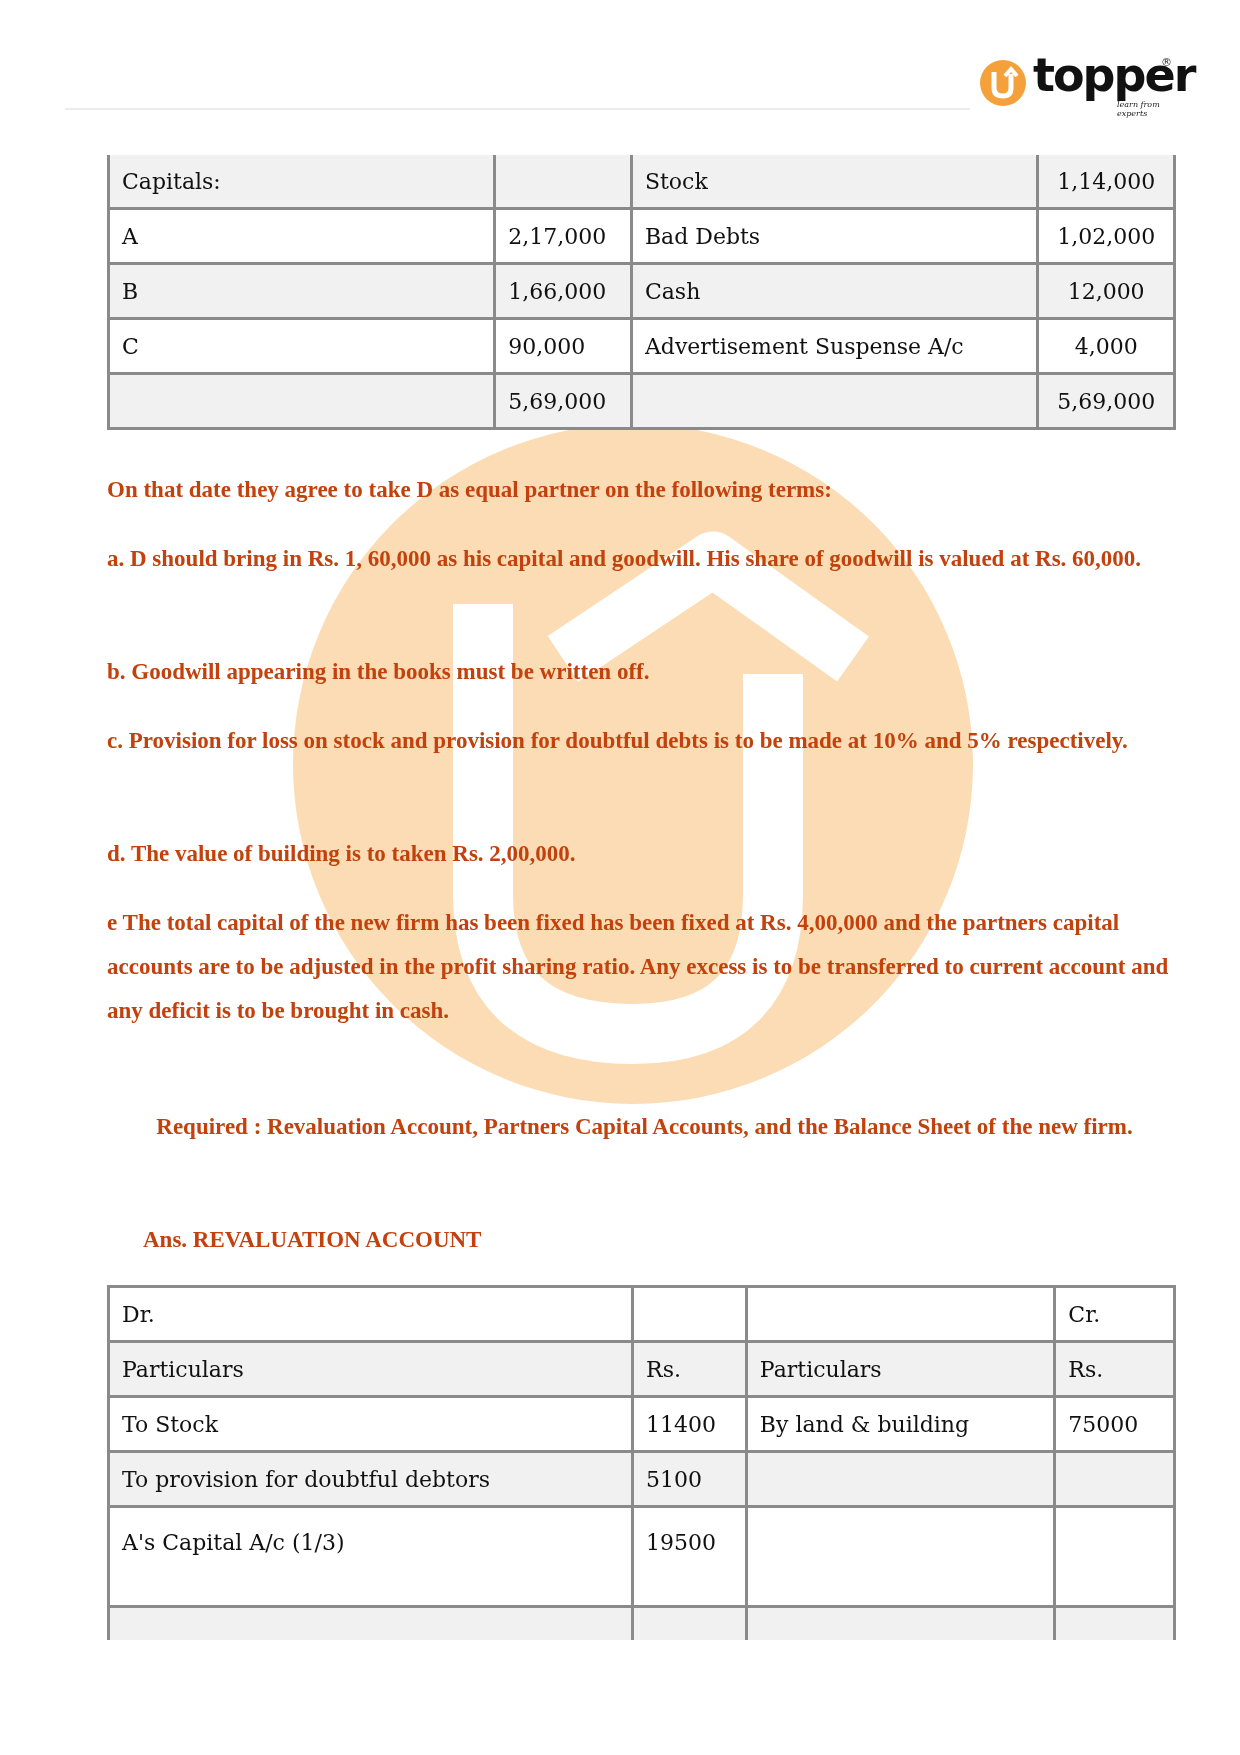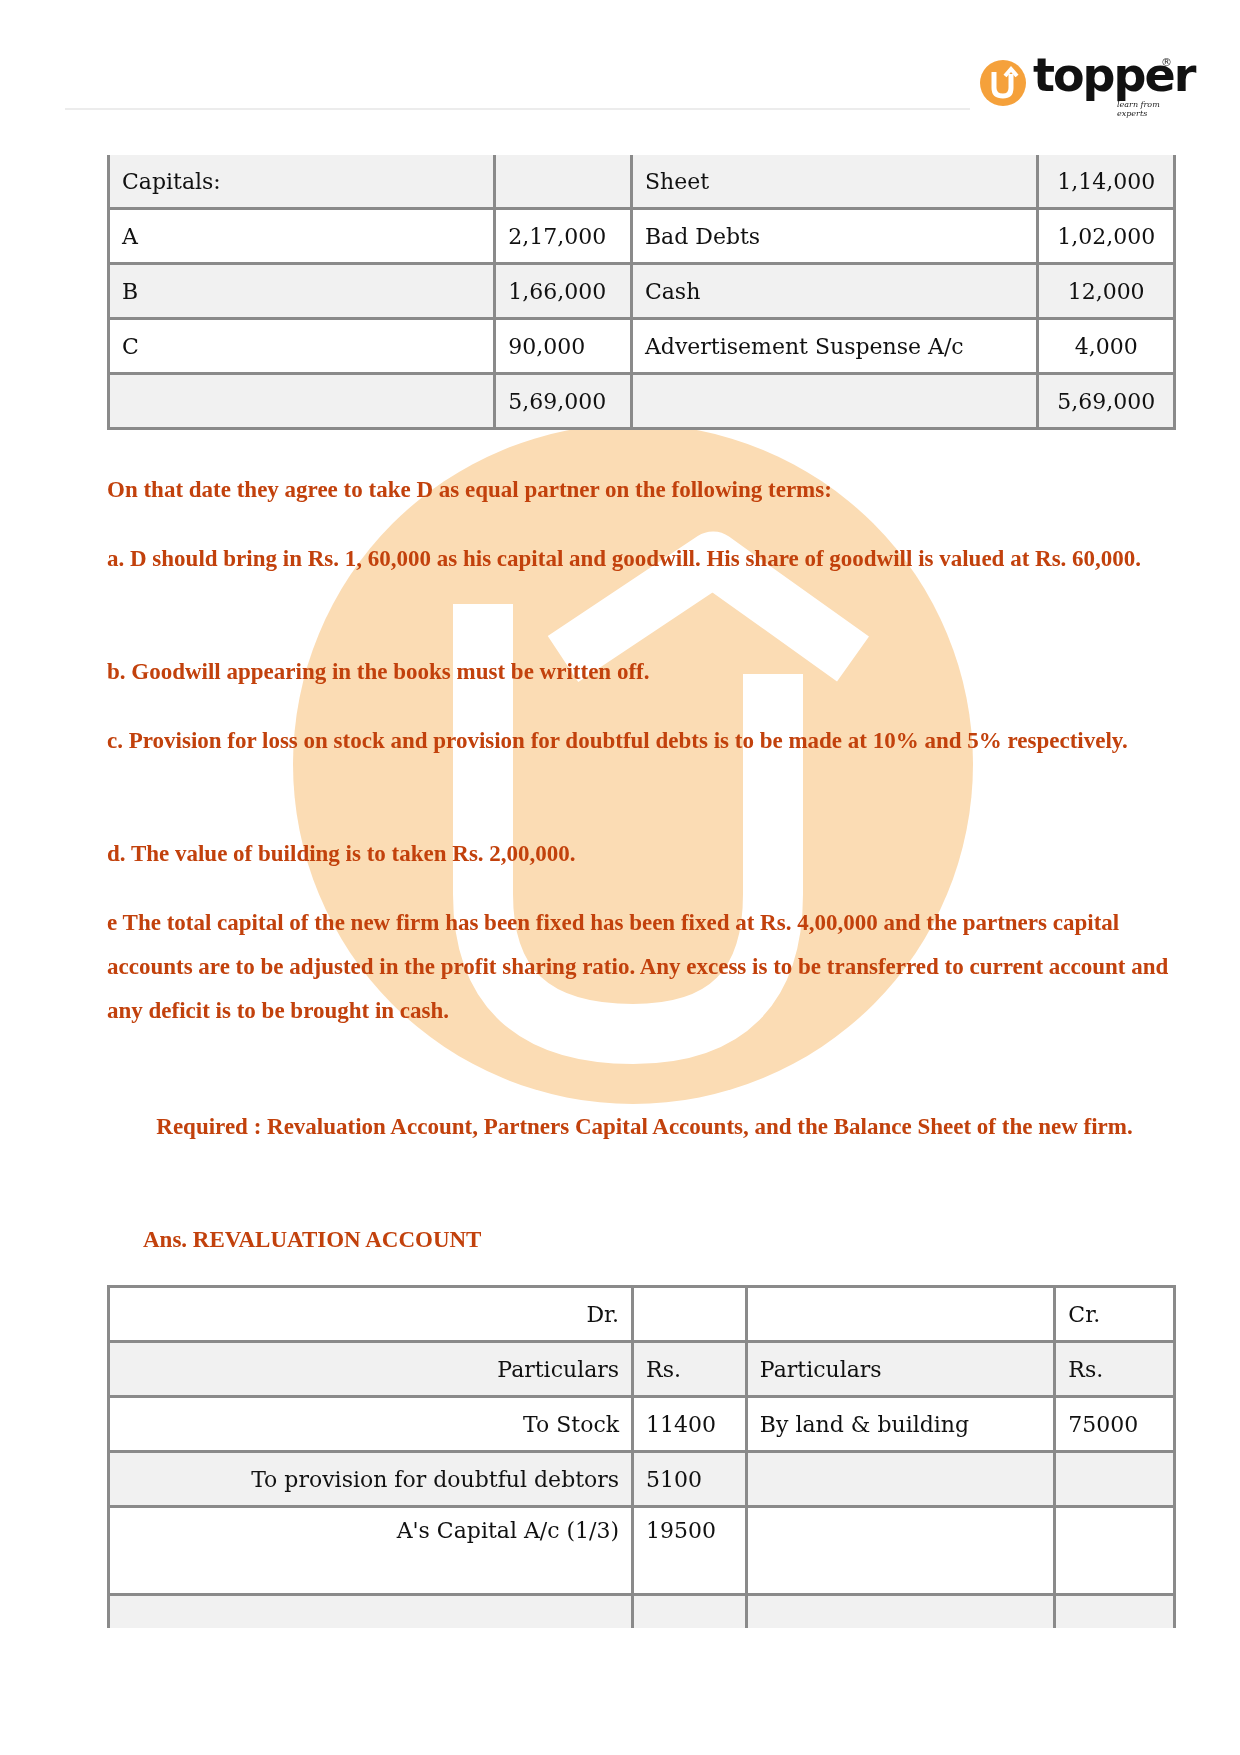--- a/index.html
+++ b/index.html
@@ -24,23 +24,23 @@
   table.ledger td { border:3px solid #8a8a8a; padding:0 12px; height:52px; vertical-align:middle; }
   table.ledger tr.shade td { background:#f1f1f1; }
   table.ledger tr.plain td { background:#ffffff; }
   #top-table { left:107px; top:155px; width:1069px; border-top:none; }
   #top-table tr:first-child td { border-top:none;margin-top:48px; }
   #top-table td.c1 { width:366px; } #top-table td.c2 { width:110px; }
   #top-table td.c3 { width:385px; } #top-table td.c4 { width:110px;text-align:center; }
   #top-table tr td { height:52px; }
 
   #reval-table { left:107px; top:1285px; width:1069px; }
-  #reval-table td.c1 { width:503px;text-align:right; } #reval-table td.c2 { width:87px; }
+  #reval-table td.c1 { width:503px; } #reval-table td.c2 { width:87px; }
   #reval-table td.c3 { width:284px; } #reval-table td.c4 { width:93px; }
-  #reval-table tr.tall td { height:75px; vertical-align:top; padding-top:10px; }
+  #reval-table tr.tall td { height:75px; vertical-align:top; padding-top:22px; }
   #reval-table tr.cut td { height:32px; border-bottom:none; }
 
   .para { position:absolute; left:107px; width:1075px; z-index:1; font-weight:bold;
           font-size:23px; line-height:44px; color:#c2410c;font-family:Liberation Serif, serif; }
 </style>
 </head>
 <body>
 
 <div class="header-rule"></div>
 
@@ -61,21 +61,21 @@
     <path d="M190 180 V470 Q190 610 340 610 Q480 610 480 470 V250" fill="none" stroke="#ffffff" stroke-width="60"></path>
     <path d="M330 235 L480 135 L620 235" fill="none" stroke="#ffffff" stroke-width="55" stroke-linejoin="round" transform="translate(-60,0)"></path>
   </svg>
 </div>
 
 <table class="ledger" id="top-table">
   <tbody>
       <tr class="shade">
     <td class="c1">Capitals:</td>
     <td class="c2"></td>
-    <td class="c3">Sheet</td>
+    <td class="c3">Stock</td>
     <td class="c4">1,14,000</td>
   </tr>
   <tr class="plain">
     <td class="c1">A</td>
     <td class="c2">2,17,000</td>
     <td class="c3">Bad Debts</td>
     <td class="c4">1,02,000</td>
   </tr>
   <tr class="shade">
     <td class="c1">B</td>

